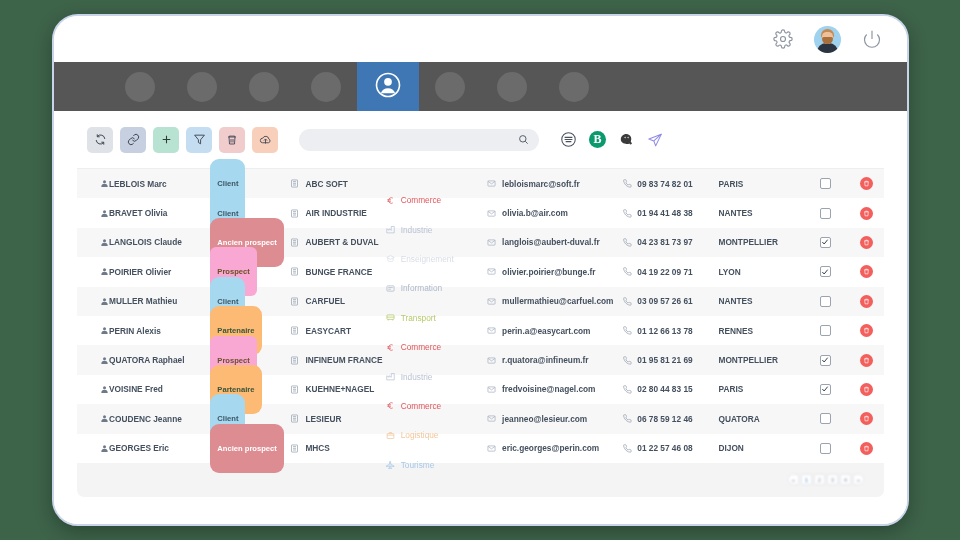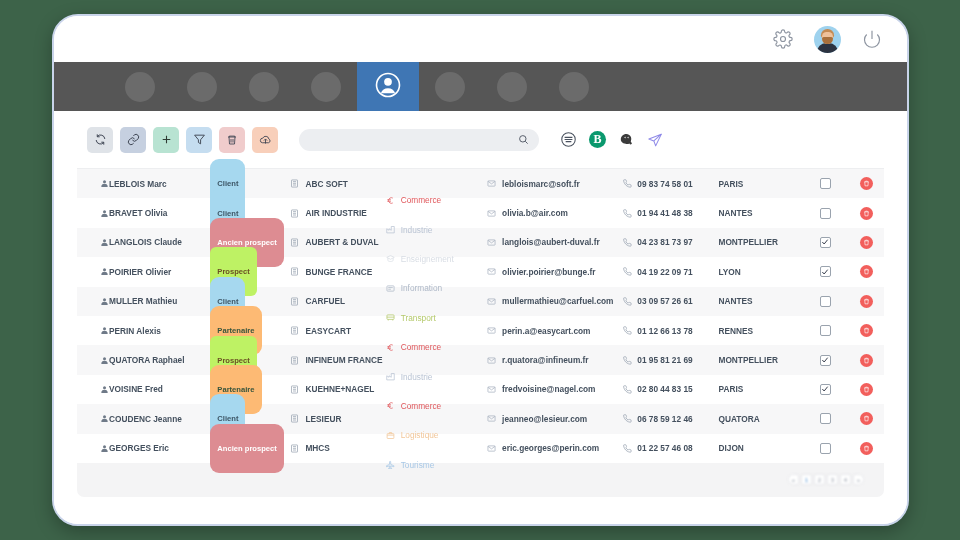--- a/index.html
+++ b/index.html
@@ -101,21 +101,21 @@
   .c-phone  { width:107px; display:flex; align-items:center; gap:5px; font-weight:bold; }
   .c-city   { width:94px; font-weight:bold; }
   .c-check  { width:52px; display:flex; justify-content:center; }
   .c-del    { width:40px; display:flex; justify-content:center; }
 
   .badge{
     display:inline-block; padding:20px 7px; border-radius:9px;
     font-size:7.6px; font-weight:bold; color:#fff;
   }
   .badge.client    { background:#a6d8ef; color:#3d5666; }
-  .badge.prospect  { background:#bef264; color:#6b5025;border-radius:6px; }
+  .badge.prospect  { background:#f9a8d4; color:#6b5025;border-radius:6px; }
   .badge.ancien    { background:#dd8c92; color:#ffffff; }
   .badge.partenaire{ background:#fdba74; color:#36543c; }
 
   .chk{
     width:11px; height:11px; border:1px solid #9aa3ae; border-radius:2px;
     background:#fff; display:flex; align-items:center; justify-content:center;
   }
   .chk svg{ display:block; }
 
   .del-btn{
@@ -324,21 +324,21 @@
               </svg>
             </span>
             <span>lebloismarc@soft.fr</span>
           </div>
           <div class="c-phone">
             <span class="icon-s">
               <svg width="9" height="9" viewBox="0 0 24 24" fill="none" stroke="#9aa4b2" stroke-width="2">
                 <path d="M21.5 16.9v3a2 2 0 0 1-2.2 2 19.8 19.8 0 0 1-8.6-3.1 19.5 19.5 0 0 1-6-6A19.8 19.8 0 0 1 1.6 4.1 2 2 0 0 1 3.6 2h3a2 2 0 0 1 2 1.7c.1 1 .4 2 .7 2.9a2 2 0 0 1-.5 2.1L7.6 10a16 16 0 0 0 6 6l1.3-1.2a2 2 0 0 1 2.1-.5c.9.4 1.9.6 2.9.7a2 2 0 0 1 1.6 2z"></path>
               </svg>
             </span>
-            <span>09 83 74 58 01</span>
+            <span>09 83 74 82 01</span>
           </div>
           <div class="c-city">PARIS</div>
           <div class="c-check">
             <span class="chk"></span>
           </div>
           <div class="c-del">
             <span class="del-btn">
               <svg width="7" height="7" viewBox="0 0 24 24" fill="none" stroke="#ffffff" stroke-width="2.2">
                 <path d="M4 6.5h16"></path>
                 <path d="M6 6.5l1 13.5h10l1-13.5"></path>

